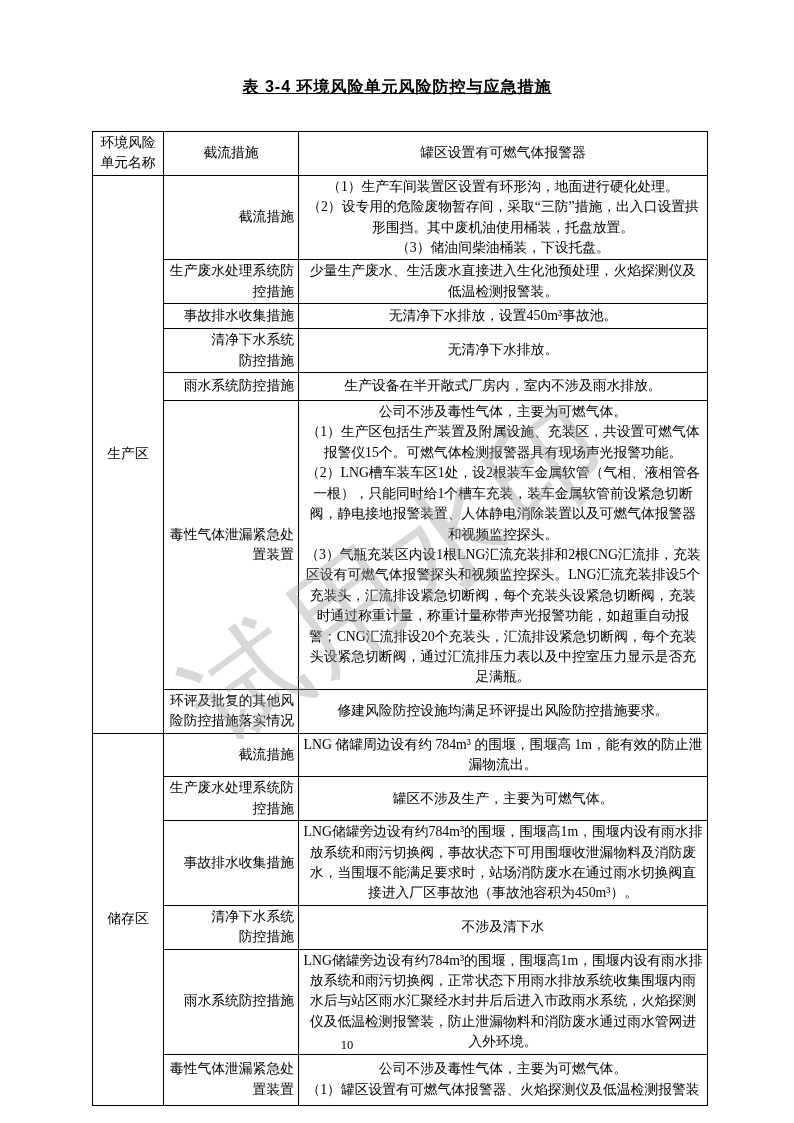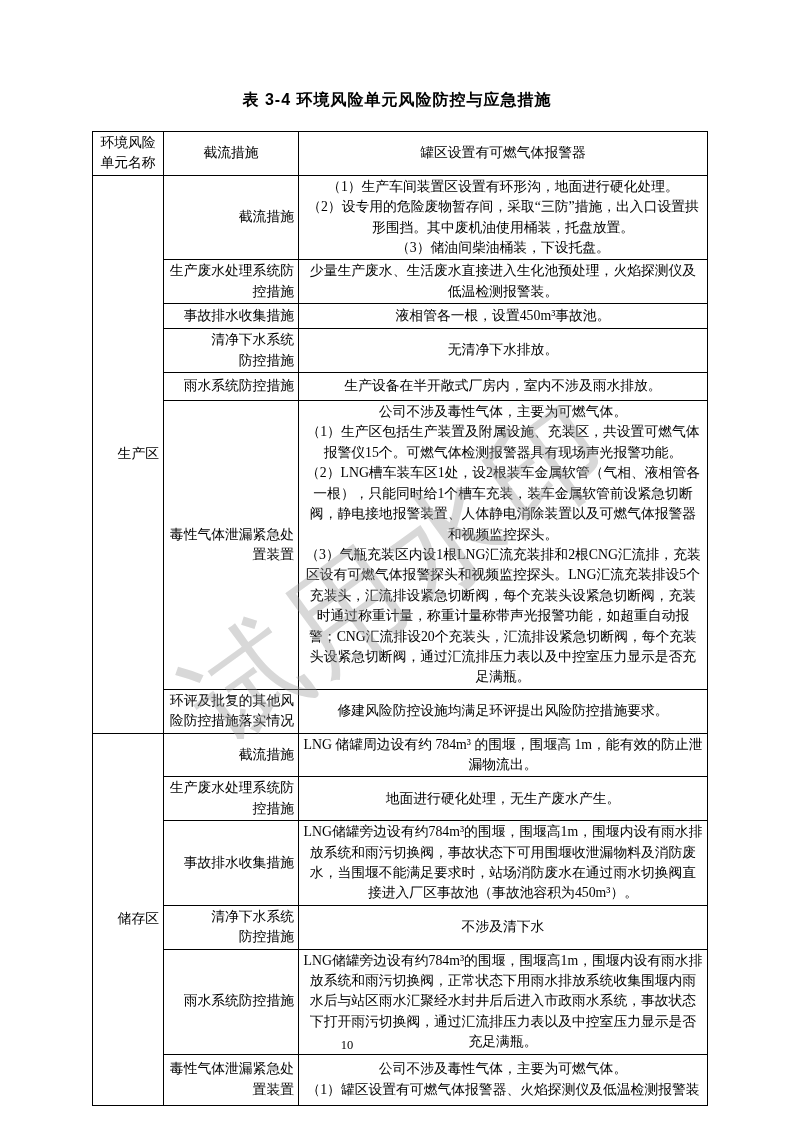--- a/index.html
+++ b/index.html
@@ -11,28 +11,29 @@
   }
   .page {
     position: relative;
     width: 794px;
     height: 1123px;
     background: #ffffff;
     overflow: hidden;
   }
   .doc-title {
     position: absolute;
-    top: 90px;
+    top: 77px;
     left: 0;
     width: 794px;
     text-align: center;
     font-family: "Liberation Sans", sans-serif;
     font-weight: bold;
     font-size: 16px;
     letter-spacing: 1px;
+    text-decoration: underline;
   }
   table.risk-table {
     position: absolute;
     left: 92px;
     top: 131px;
     width: 615px;
     border-collapse: collapse;
     table-layout: fixed;
   }
   .risk-table th, .risk-table td {
@@ -42,21 +43,21 @@
     padding: 1px 4px;
     vertical-align: middle;
     overflow: hidden;
   }
   .risk-table th {
     font-weight: normal;
     text-align: center;
     white-space: pre-line;
   }
   .unit-cell {
-    text-align: right;
+    text-align: center;
     white-space: pre-line;
   }
   .category-cell {
     text-align: right;
     white-space: pre-line;
   }
   .measures-cell {
     text-align: center;
     white-space: pre-line;
   }
@@ -113,21 +114,21 @@
 （2）设专用的危险废物暂存间，采取“三防”措施，出入口设置拱形围挡。其中废机油使用桶装，托盘放置。
 （3）储油间柴油桶装，下设托盘。</td>
       </tr>
       <tr style="height:41px">
         <td class="category-cell">生产废水处理系统防
 控措施</td>
         <td class="measures-cell">少量生产废水、生活废水直接进入生化池预处理，火焰探测仪及低温检测报警装。</td>
       </tr>
       <tr style="height:25px">
         <td class="category-cell">事故排水收集措施</td>
-        <td class="measures-cell">液相管各一根，设置450m³事故池。</td>
+        <td class="measures-cell">无清净下水排放，设置450m³事故池。</td>
       </tr>
       <tr style="height:42px">
         <td class="category-cell">清净下水系统
 防控措施</td>
         <td class="measures-cell">无清净下水排放。</td>
       </tr>
       <tr style="height:28px">
         <td class="category-cell">雨水系统防控措施</td>
         <td class="measures-cell">生产设备在半开敞式厂房内，室内不涉及雨水排放。</td>
       </tr>
@@ -146,34 +147,34 @@
       </tr>
 
       <tr style="height:40px">
         <td class="unit-cell" rowspan="6">储存区</td>
         <td class="category-cell">截流措施</td>
         <td class="measures-cell">LNG 储罐周边设有约 784m³ 的围堰，围堰高 1m，能有效的防止泄漏物流出。</td>
       </tr>
       <tr style="height:42px">
         <td class="category-cell">生产废水处理系统防
 控措施</td>
-        <td class="measures-cell">地面进行硬化处理，无生产废水产生。</td>
+        <td class="measures-cell">罐区不涉及生产，主要为可燃气体。</td>
       </tr>
       <tr style="height:82px">
         <td class="category-cell">事故排水收集措施</td>
         <td class="measures-cell">LNG储罐旁边设有约784m³的围堰，围堰高1m，围堰内设有雨水排放系统和雨污切换阀，事故状态下可用围堰收泄漏物料及消防废水，当围堰不能满足要求时，站场消防废水在通过雨水切换阀直接进入厂区事故池（事故池容积为450m³）。</td>
       </tr>
       <tr style="height:41px">
         <td class="category-cell">清净下水系统
 防控措施</td>
         <td class="measures-cell">不涉及清下水</td>
       </tr>
       <tr style="height:79px">
         <td class="category-cell">雨水系统防控措施</td>
-        <td class="measures-cell">LNG储罐旁边设有约784m³的围堰，围堰高1m，围堰内设有雨水排放系统和雨污切换阀，正常状态下用雨水排放系统收集围堰内雨水后与站区雨水汇聚经水封井后后进入市政雨水系统，事故状态下打开雨污切换阀，通过汇流排压力表以及中控室压力显示是否充足满瓶。</td>
+        <td class="measures-cell">LNG储罐旁边设有约784m³的围堰，围堰高1m，围堰内设有雨水排放系统和雨污切换阀，正常状态下用雨水排放系统收集围堰内雨水后与站区雨水汇聚经水封井后后进入市政雨水系统，火焰探测仪及低温检测报警装，防止泄漏物料和消防废水通过雨水管网进入外环境。</td>
       </tr>
       <tr style="height:51px">
         <td class="category-cell">毒性气体泄漏紧急处
 置装置</td>
         <td class="measures-cell">公司不涉及毒性气体，主要为可燃气体。
 （1）罐区设置有可燃气体报警器、火焰探测仪及低温检测报警装</td>
       </tr>
     </tbody>
   </table>
 

